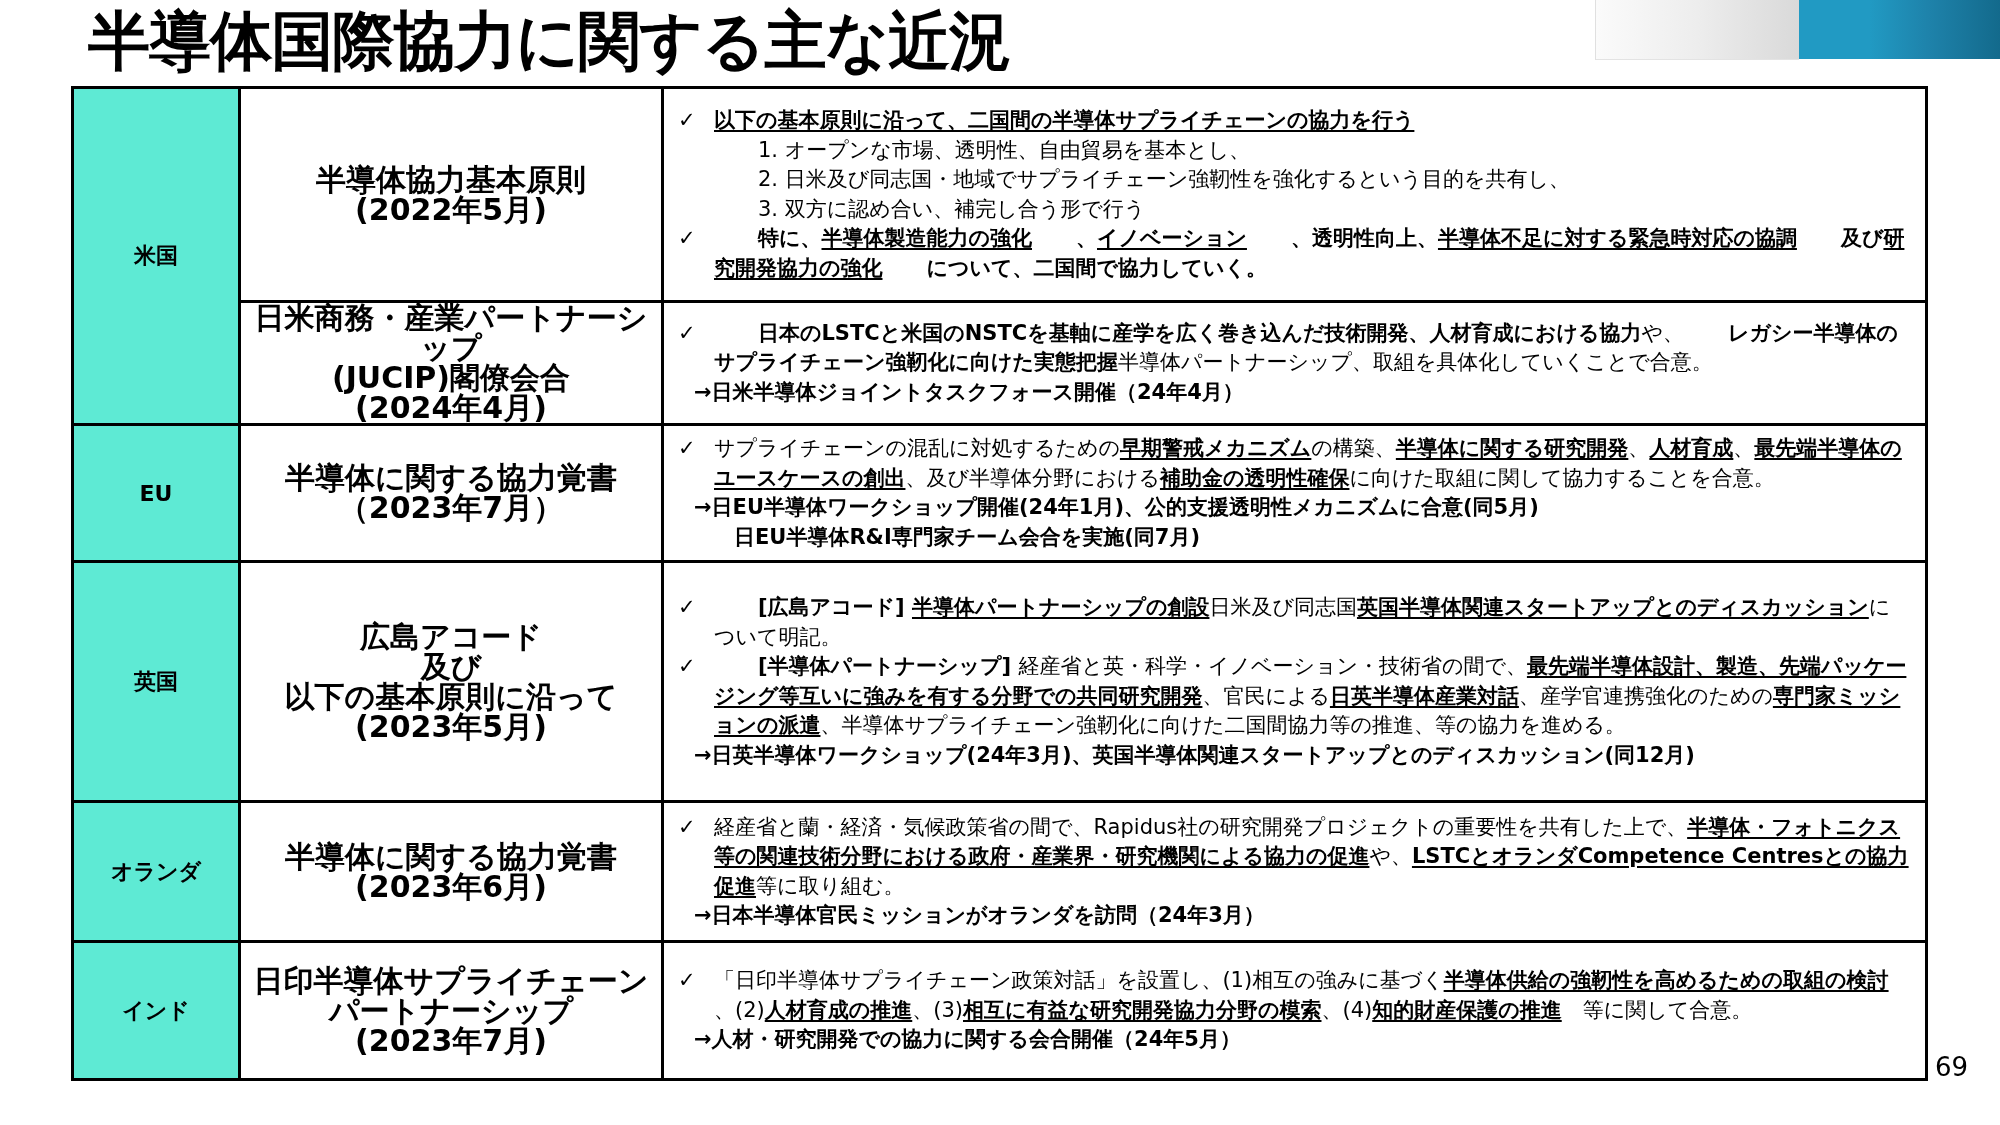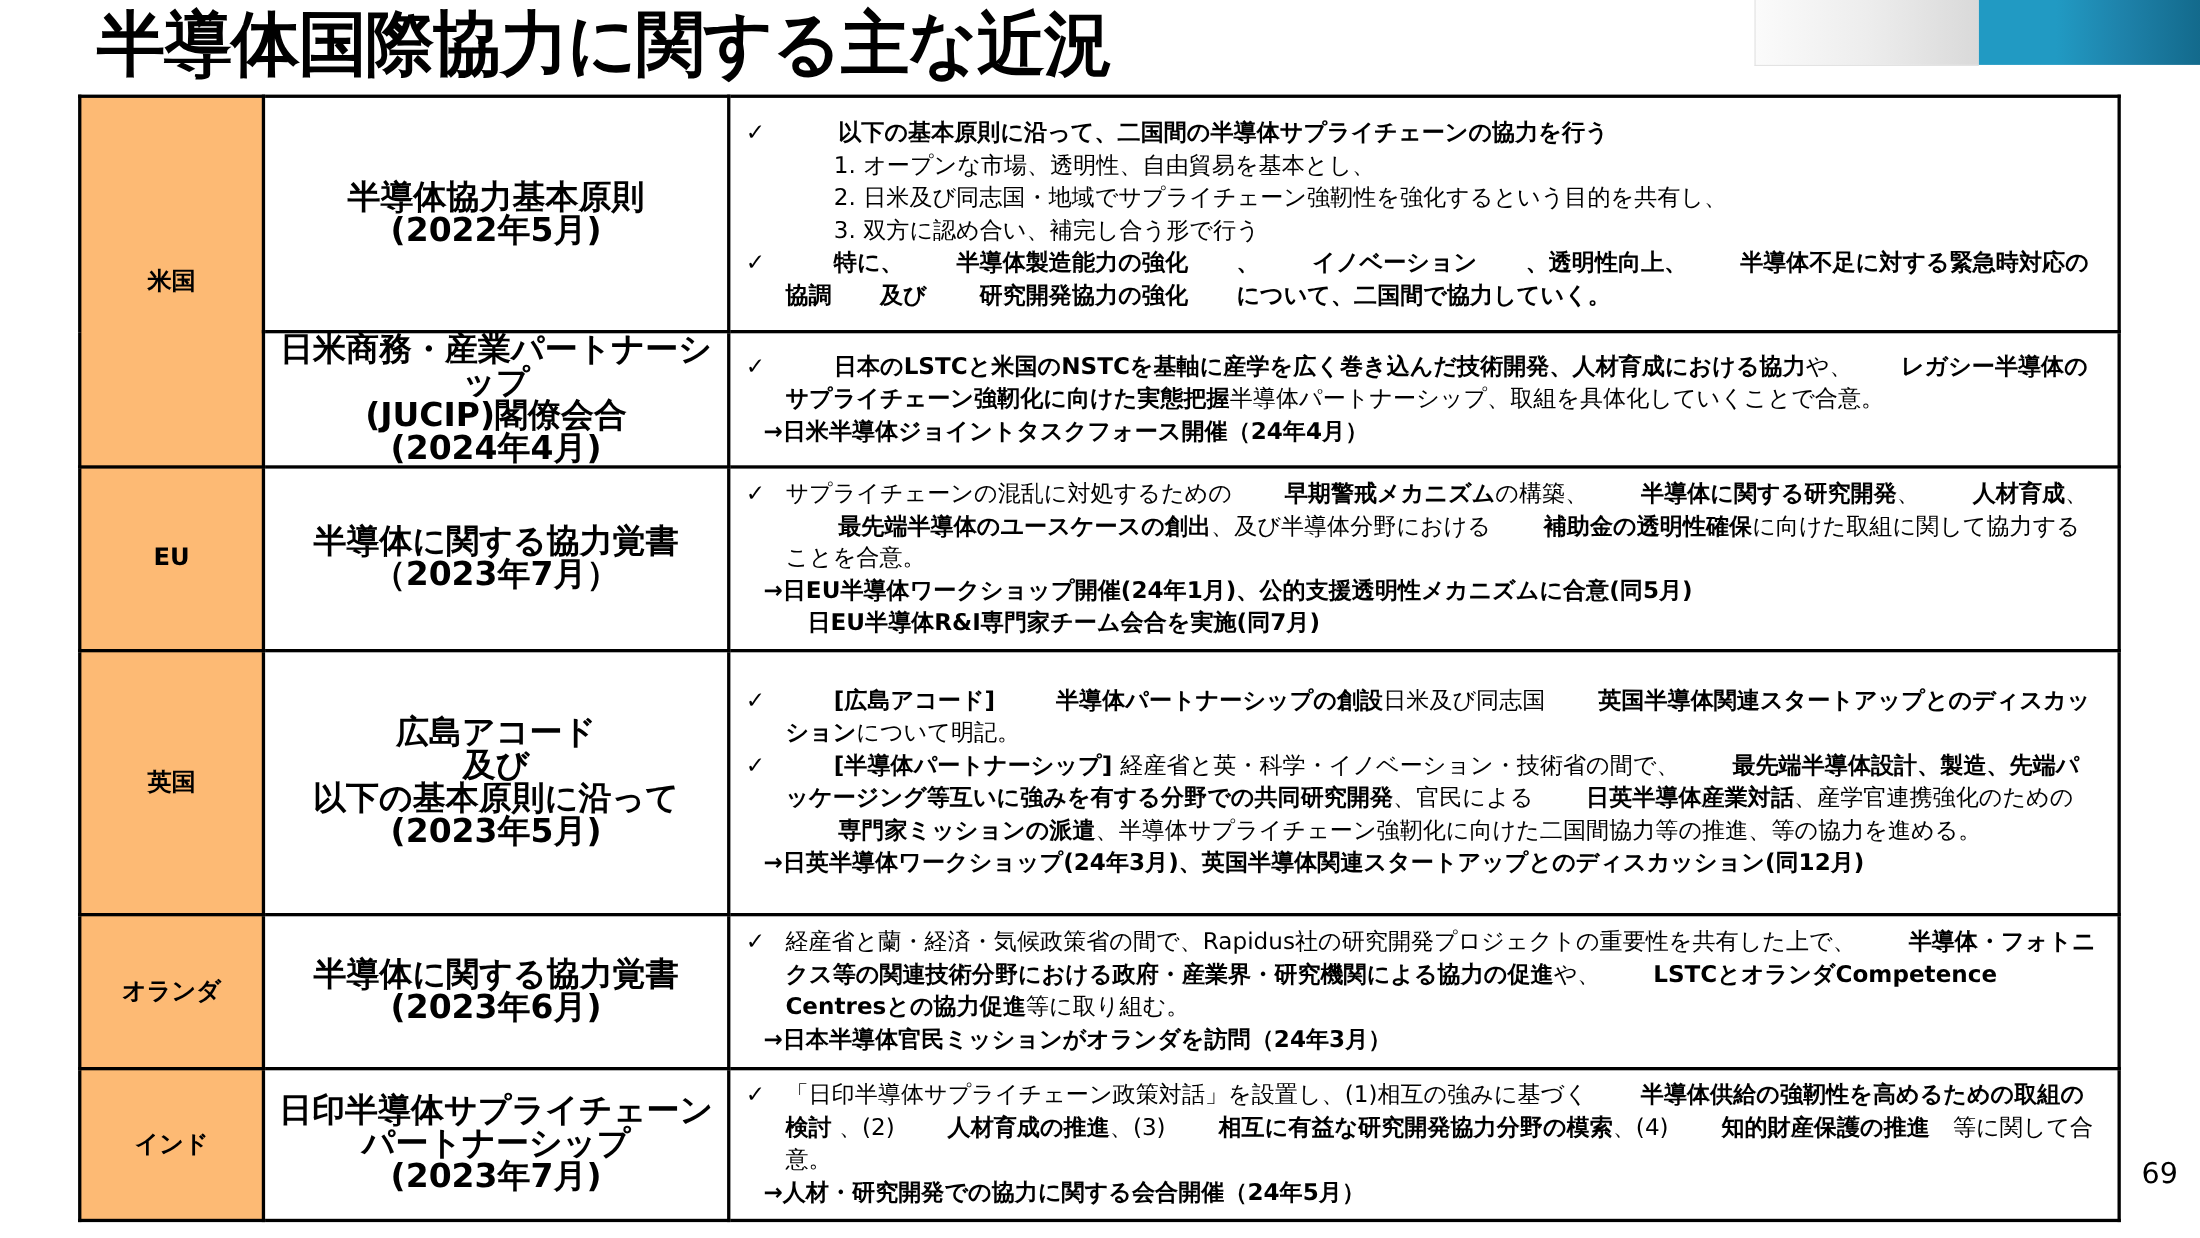--- a/index.html
+++ b/index.html
@@ -28,42 +28,42 @@
       background: linear-gradient(90deg, #219ac3 0%, #219ac3 35%, #1e82aa 65%, #136a8c 100%);
     }
     table.main {
       position: absolute; left: 71px; top: 86px;
       width: 1857px; border-collapse: collapse; table-layout: fixed;
     }
     table.main td {
       border: 3px solid #000; padding: 0; vertical-align: middle;
     }
     td.country {
-      width: 163px; background: #fdba74; text-align: center;
+      width: 163px; background: #5eead4; text-align: center;
       font-weight: bold; font-size: 22px;
     }
     td.agreement {
       width: 421px; text-align: center; font-weight: bold; font-size: 30px;
       line-height: 30px;
     }
     td.detail {
       padding: 8px 14px 8px 12px !important;
       font-size: 21px; line-height: 29.5px; text-align: left;
     }
     .bullet { display: flex; }
     .check { width: 36px; flex: 0 0 36px; font-weight: normal; padding-left: 2px; }
     .btext { flex: 1; }
     .b { font-weight: bold; margin-left: 44px; }
-    .u { font-weight: bold; text-underline-offset: 3px; margin-left: 48px; }
+    .u { font-weight: bold; text-decoration: underline; text-underline-offset: 3px; }
     .sub { padding-left: 82px; }
     .arrow { padding-left: 18px; font-weight: bold; }
     .arrow2 { padding-left: 58px; font-weight: bold; }
     .line { display: block; }
     .page-num {
-      position: absolute; right: 20px; top: 1052px;
+      position: absolute; right: 32px; top: 1052px;
       font-size: 26px; color: #000; font-family: "DejaVu Sans", sans-serif;
     }
   </style>
 </head>
 <body>
 
 <div class="title">半導体国際協力に関する主な近況</div>
 
 <div class="deco-bar">
   <div class="deco-gray"></div>

